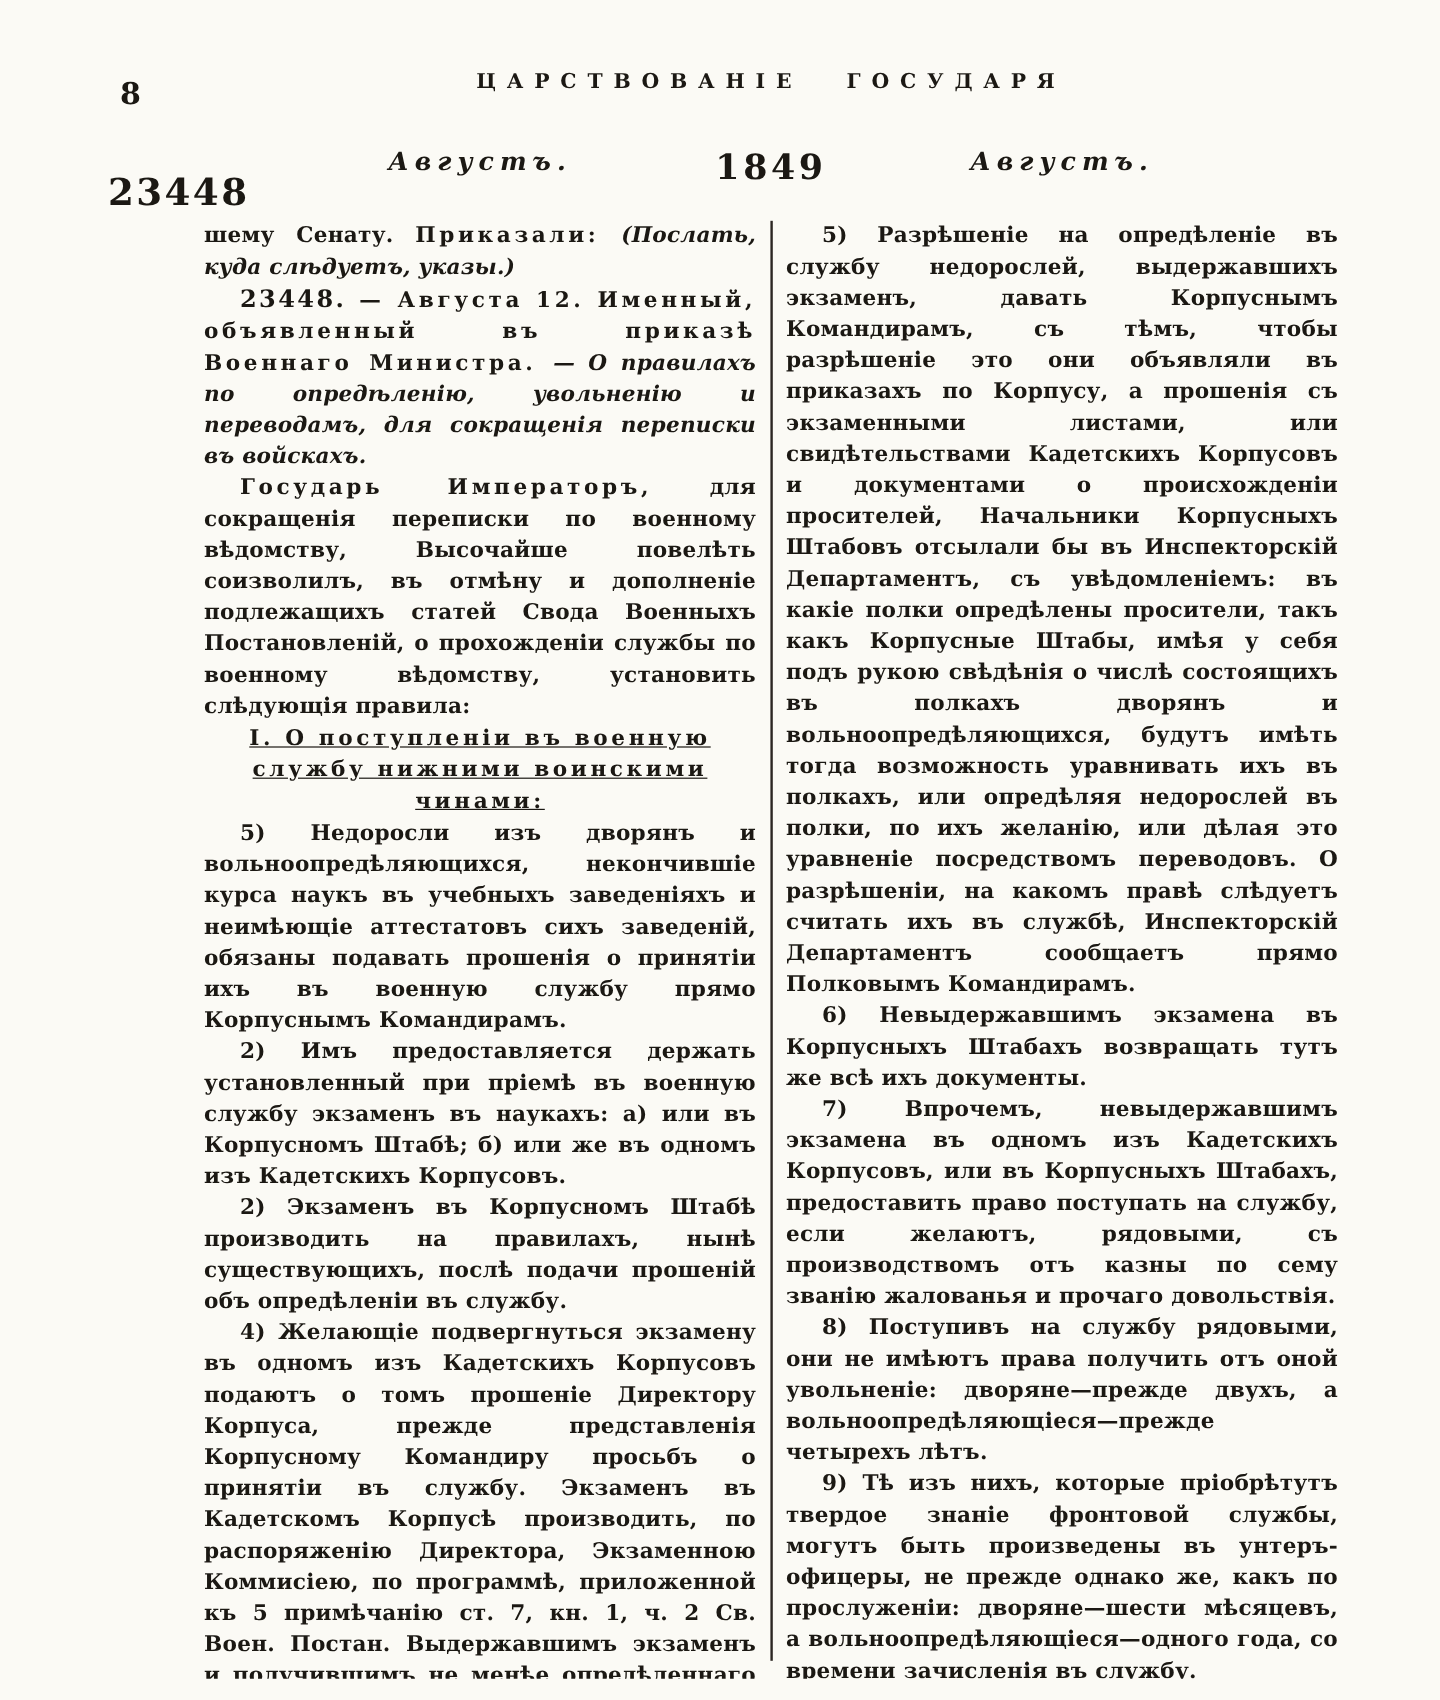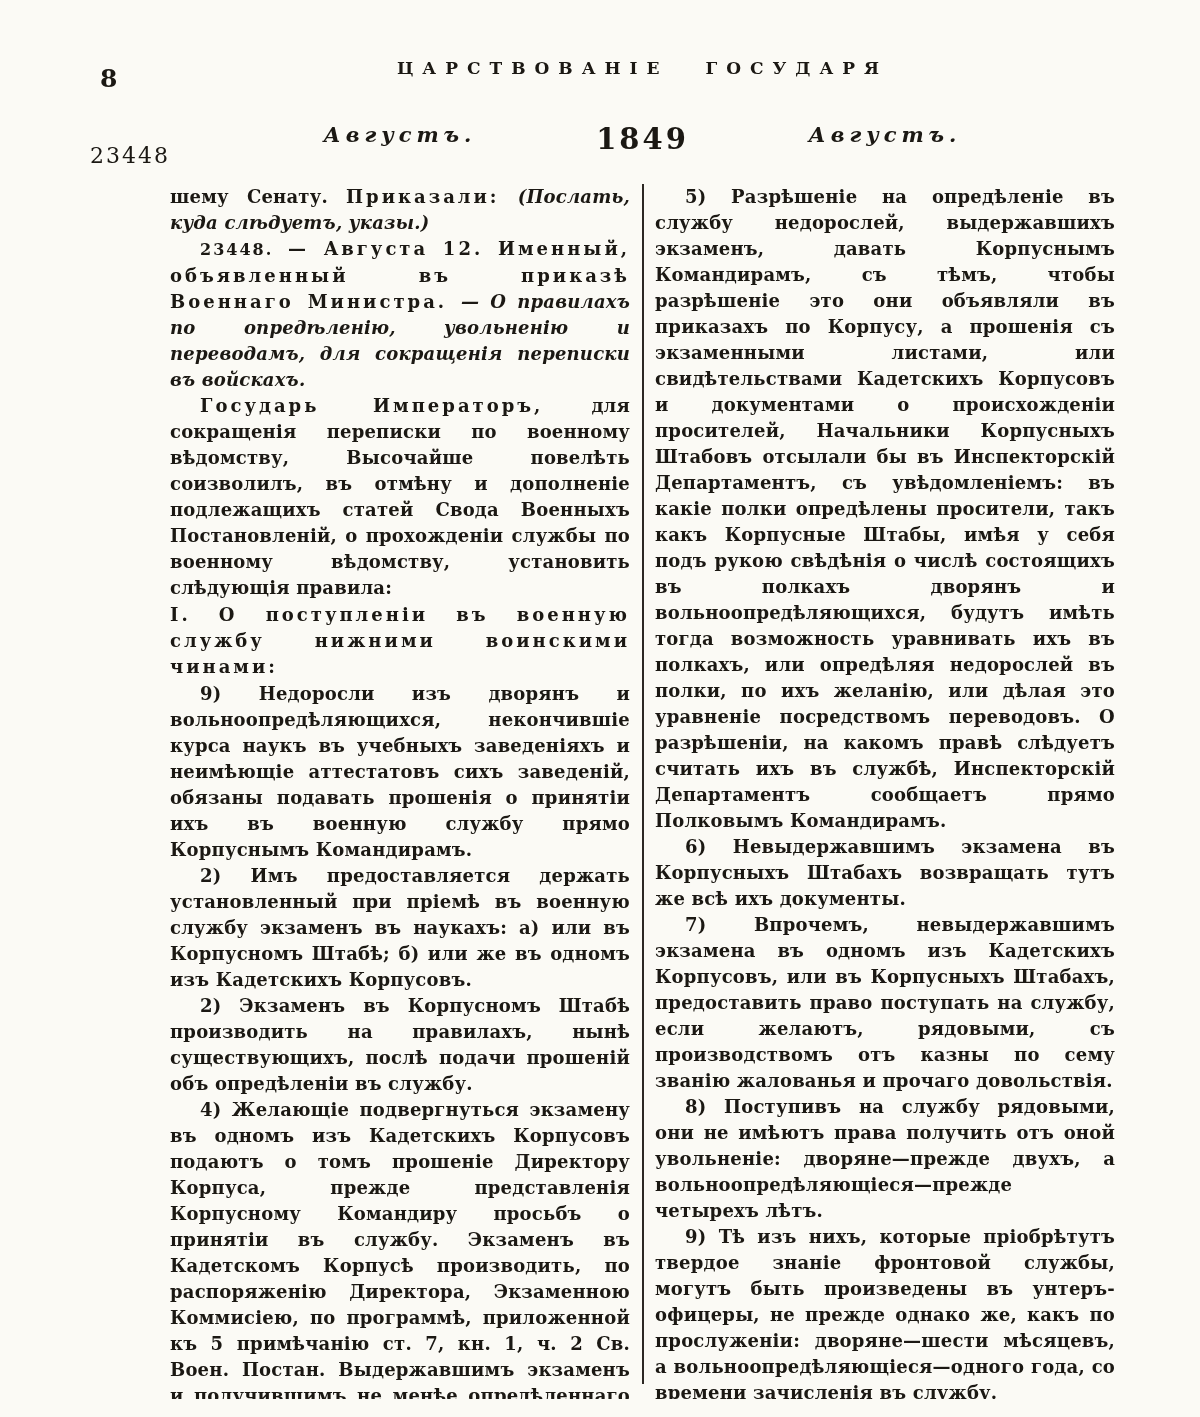--- a/index.html
+++ b/index.html
@@ -36,21 +36,21 @@
   .date-row .month.left  { left:0;   width:460px; }
   .date-row .month.right { left:485px; width:460px; }
   .date-row .year {
     position:absolute; top:0; left:0; width:100%;
     text-align:center; font-size:29px; letter-spacing:3px;
   }
 
   
   .margin-number {
     position:absolute; left:90px; top:143px;
-    font-size:22px; font-weight:normal; letter-spacing:2px;
+    font-size:31px; font-weight:bold; letter-spacing:2px;
   }
 
   
   .columns {
     position:absolute; top:148px; left:170px;
     width:945px; height:1215px;
     display:flex;
     margin-top:36px;
   }
   .column {
@@ -64,26 +64,26 @@
   }
   .column-divider {
     width:2px; height:1200px;
     background:#2c2archived2724;
     background:#2c2723;
     margin:0 11px 0 12px;
     flex:0 0 auto;
   }
   .para { text-indent:0; }
   .para.indent { text-indent:30px; }
-  .para.center { text-indent:0; padding:1px 0; }
+  .para.center { text-align:center; text-indent:0; padding:1px 0;text-decoration:underline; }
 
   .run-n  {}
   .run-i  { font-style:italic; }
   .run-sp { letter-spacing:3px; }
-  .run-num{ font-size:16px; letter-spacing:2px; }
+  .run-num{ font-size:20px; letter-spacing:2px; }
 </style>
 </head>
 <body style="background: rgb(251, 250, 245); color: rgb(27, 24, 19);">
 
 <div class="page">
 
   <div class="page-number">8</div>
 
   <div class="text-block header-row">
     <div class="running-title">ЦАРСТВОВАНІЕ ГОСУДАРЯ</div>
@@ -96,21 +96,21 @@
   </div>
 
   <div class="margin-number">23448</div>
 
   <main class="columns">
     <section class="column left" id="col-left">
         <p class="para"><span class="run-n">шему Сенату. </span><span class="run-sp">Приказали:</span><span class="run-n"> </span><span class="run-i">(Послать, куда слѣдуетъ, указы.)</span></p>
         <p class="para indent"><span class="run-num">23448.</span><span class="run-sp"> — Августа 12. Именный, объявленный въ приказѣ Военнаго Министра. </span><span class="run-i">— О правилахъ по опредѣленію, увольненію и переводамъ, для сокращенія переписки въ войскахъ.</span></p>
         <p class="para indent"><span class="run-sp">Государь Императоръ</span><span class="run-n">, для сокращенія переписки по военному вѣдомству, Высочайше повелѣть соизволилъ, въ отмѣну и дополненіе подлежащихъ статей Свода Военныхъ Постановленій, о прохожденіи службы по военному вѣдомству, установить слѣдующія правила:</span></p>
         <p class="para center"><span class="run-sp">I. О поступленіи въ военную службу нижними воинскими чинами:</span></p>
-        <p class="para indent"><span class="run-n">9) Недоросли изъ дворянъ и вольноопредѣляющихся, некончившіе курса наукъ въ учебныхъ заведеніяхъ и неимѣющіе аттестатовъ сихъ заведеній, обязаны подавать прошенія о принятіи ихъ въ военную службу прямо Корпуснымъ Командирамъ.</span></p>
+        <p class="para indent"><span class="run-n">5) Недоросли изъ дворянъ и вольноопредѣляющихся, некончившіе курса наукъ въ учебныхъ заведеніяхъ и неимѣющіе аттестатовъ сихъ заведеній, обязаны подавать прошенія о принятіи ихъ въ военную службу прямо Корпуснымъ Командирамъ.</span></p>
         <p class="para indent"><span class="run-n">2) Имъ предоставляется держать установленный при пріемѣ въ военную службу экзаменъ въ наукахъ: а) или въ Корпусномъ Штабѣ; б) или же въ одномъ изъ Кадетскихъ Корпусовъ.</span></p>
         <p class="para indent"><span class="run-n">2) Экзаменъ въ Корпусномъ Штабѣ производить на правилахъ, нынѣ существующихъ, послѣ подачи прошеній объ опредѣленіи въ службу.</span></p>
         <p class="para indent"><span class="run-n">4) Желающіе подвергнуться экзамену въ одномъ изъ Кадетскихъ Корпусовъ подаютъ о томъ прошеніе Директору Корпуса, прежде представленія Корпусному Командиру просьбъ о принятіи въ службу. Экзаменъ въ Кадетскомъ Корпусѣ производить, по распоряженію Директора, Экзаменною Коммисіею, по программѣ, приложенной къ 5 примѣчанію ст. 7, кн. 1, ч. 2 Св. Воен. Постан. Выдержавшимъ экзаменъ и получившимъ не менѣе опредѣленнаго программою числа балловъ, выдавать свидѣтельство, съ означеніемъ предметовъ испытанія и числа балловъ, полученныхъ испытуемымъ на экзаменѣ. Свидѣтельство сіе выдержавшій экзаменъ представляетъ Корпусному Командиру, при прошеніи объ опредѣленіи въ службу,</span></p>
       </section>
     <div class="column-divider"></div>
     <section class="column right" id="col-right">
         <p class="para indent"><span class="run-n">5) Разрѣшеніе на опредѣленіе въ службу недорослей, выдержавшихъ экзаменъ, давать Корпуснымъ Командирамъ, съ тѣмъ, чтобы разрѣшеніе это они объявляли въ приказахъ по Корпусу, а прошенія съ экзаменными листами, или свидѣтельствами Кадетскихъ Корпусовъ и документами о происхожденіи просителей, Начальники Корпусныхъ Штабовъ отсылали бы въ Инспекторскій Департаментъ, съ увѣдомленіемъ: въ какіе полки опредѣлены просители, такъ какъ Корпусные Штабы, имѣя у себя подъ рукою свѣдѣнія о числѣ состоящихъ въ полкахъ дворянъ и вольноопредѣляющихся, будутъ имѣть тогда возможность уравнивать ихъ въ полкахъ, или опредѣляя недорослей въ полки, по ихъ желанію, или дѣлая это уравненіе посредствомъ переводовъ. О разрѣшеніи, на какомъ правѣ слѣдуетъ считать ихъ въ службѣ, Инспекторскій Департаментъ сообщаетъ прямо Полковымъ Командирамъ.</span></p>
         <p class="para indent"><span class="run-n">6) Невыдержавшимъ экзамена въ Корпусныхъ Штабахъ возвращать тутъ же всѣ ихъ документы.</span></p>
         <p class="para indent"><span class="run-n">7) Впрочемъ, невыдержавшимъ экзамена въ одномъ изъ Кадетскихъ Корпусовъ, или въ Корпусныхъ Штабахъ, предоставить право поступать на службу, если желаютъ, рядовыми, съ производствомъ отъ казны по сему званію жалованья и прочаго довольствія.</span></p>
         <p class="para indent"><span class="run-n">8) Поступивъ на службу рядовыми, они не имѣютъ права получить отъ оной увольненіе: дворяне—прежде двухъ, а вольноопредѣляющіеся—прежде четырехъ лѣтъ.</span></p>

